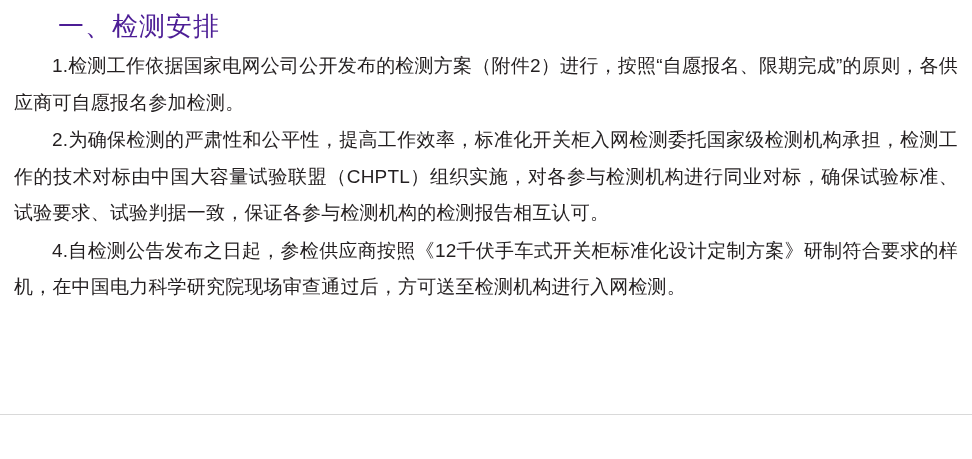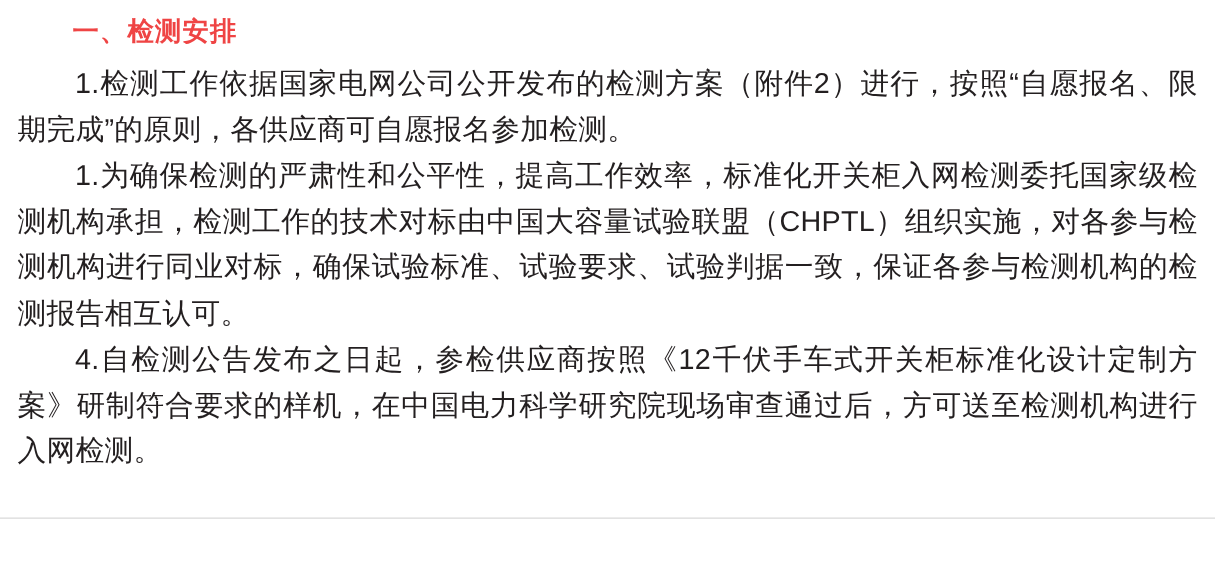--- a/index.html
+++ b/index.html
@@ -16,29 +16,29 @@
   }
   .page {
     position: relative;
     width: 972px;
     height: 459px;
     box-sizing: border-box;
     padding: 6px 14px 0 14px;
     overflow: hidden;
   }
   .heading {
-    font-size: 21px;
-    font-weight: bold;
+    font-size: 26px;
+    font-weight: normal;
     letter-spacing: 1px;
     margin: 4px 0 6px 44px;
     line-height: 32px;
-    color: #ef4444;
+    color: #4c1d95;
   }
   .para {
-    font-size: 23px;
+    font-size: 19px;
     line-height: 36.5px;
     text-align: justify;
     text-justify: inter-ideograph;
     text-indent: 2em;
     margin: 0 0 1px 0;
     color: #231f20;
     letter-spacing: 0.2px;
   }
   .para.p-tight {
     margin-bottom: 0;
@@ -53,17 +53,17 @@
   }
 </style>
 </head>
 <body>
 
 <div class="page">
 
   <h1 class="heading">一、检测安排</h1>
 
   <p class="para">1.检测工作依据国家电网公司公开发布的检测方案（附件2）进行，按照“自愿报名、限期完成”的原则，各供应商可自愿报名参加检测。</p>
-  <p class="para">1.为确保检测的严肃性和公平性，提高工作效率，标准化开关柜入网检测委托国家级检测机构承担，检测工作的技术对标由中国大容量试验联盟（CHPTL）组织实施，对各参与检测机构进行同业对标，确保试验标准、试验要求、试验判据一致，保证各参与检测机构的检测报告相互认可。</p>
+  <p class="para">2.为确保检测的严肃性和公平性，提高工作效率，标准化开关柜入网检测委托国家级检测机构承担，检测工作的技术对标由中国大容量试验联盟（CHPTL）组织实施，对各参与检测机构进行同业对标，确保试验标准、试验要求、试验判据一致，保证各参与检测机构的检测报告相互认可。</p>
   <p class="para p-tight">4.自检测公告发布之日起，参检供应商按照《12千伏手车式开关柜标准化设计定制方案》研制符合要求的样机，在中国电力科学研究院现场审查通过后，方可送至检测机构进行入网检测。</p>
 
   <div class="divider"></div>
 </div>
 
 </body></html>

